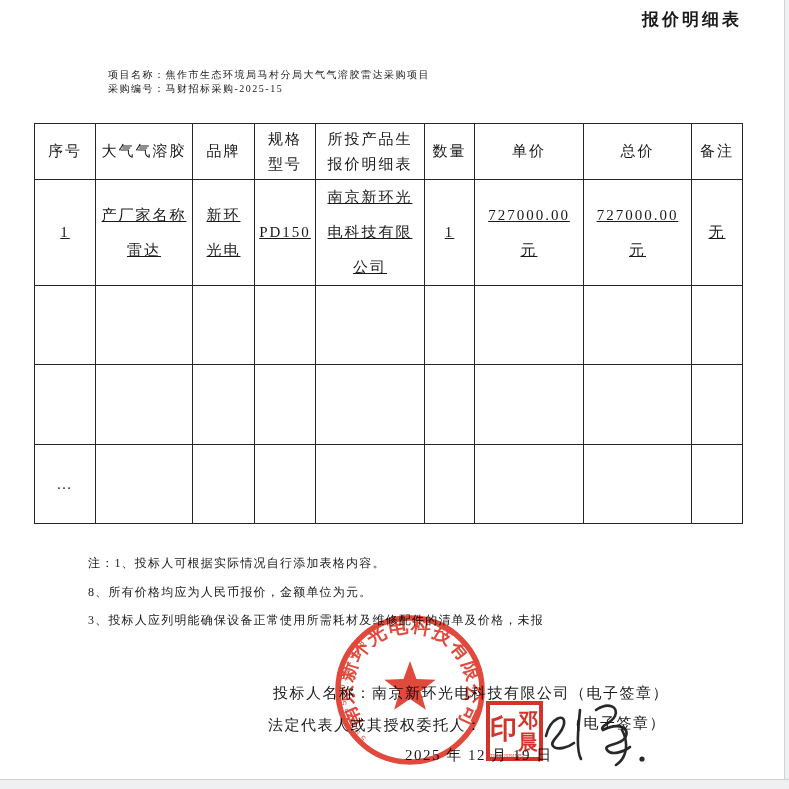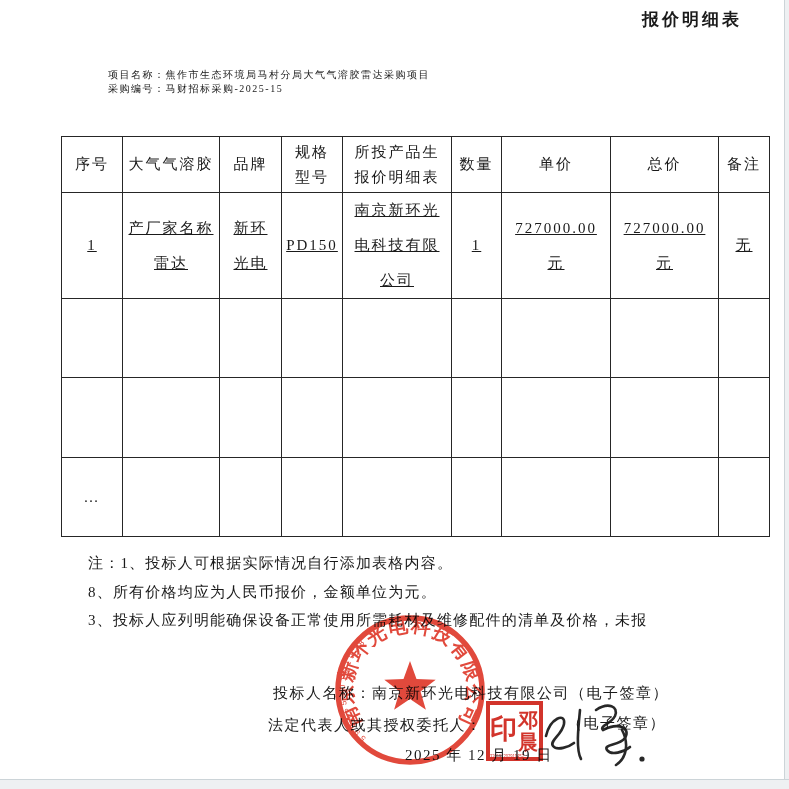--- a/index.html
+++ b/index.html
@@ -12,36 +12,36 @@
   .edge-bottom { position:absolute; left:0; top:779px; width:789px; height:10px;
                  background:#eef0f2; border-top:1px solid #ccd4d8; }
 
   .doc-title { position:absolute; left:34px; top:8px; width:708px; text-align:right;
                font-size:17px; font-weight:bold; letter-spacing:3px; }
 
   .meta-line { position:absolute; left:108px; font-size:10px; letter-spacing:1.5px; white-space:nowrap; }
   .meta-project { top:68px; }
   .meta-procurement { top:82px; }
 
-  table.quote { position:absolute; left:34px; top:136px; width:708px;
-                border-collapse:collapse; table-layout:fixed;margin-left:27px; }
+  table.quote { position:absolute; left:34px; top:123px; width:708px;
+                border-collapse:collapse; table-layout:fixed; }
   table.quote td { border:1.6px solid #262626; text-align:center; vertical-align:middle;
                    font-size:15px; letter-spacing:2px; white-space:pre-line; padding:0 2px; }
   tr.hrow { height:56px; }
   tr.hrow td { line-height:25px; }
   tr.drow1 { height:95px; }
   tr.drow1 td { line-height:35px;text-decoration:underline; }
   tr.erow2 { height:79px; }
   tr.erow3 { height:80px; }
   tr.erow4 { height:79px; }
   td.num { letter-spacing:0.5px; }
   .ellipsis-cell { font-size:16px; letter-spacing:1px; text-align:center; }
 
   .notes { position:absolute; left:88px; top:549px; width:630px;
-           font-size:15px; line-height:28.5px; letter-spacing:1.2px; }
+           font-size:12px; line-height:28.5px; letter-spacing:1.2px; }
 
   .sig-line { position:absolute; font-size:15px; letter-spacing:1.5px; white-space:nowrap; }
   .sig-bidder { left:273px; top:684px; }
   .sig-rep { left:268px; top:716px; }
   .sig-esign2 { left:567px; top:714px; }
   .sig-date { left:405px; top:746px; }
 
   .seal-round { position:absolute; left:326px; top:606px; width:176px; height:176px;
                 mix-blend-mode:multiply; opacity:0.9; z-index:5; }
   .seal-square { position:absolute; left:486px; top:701px; width:57px; height:60px;

